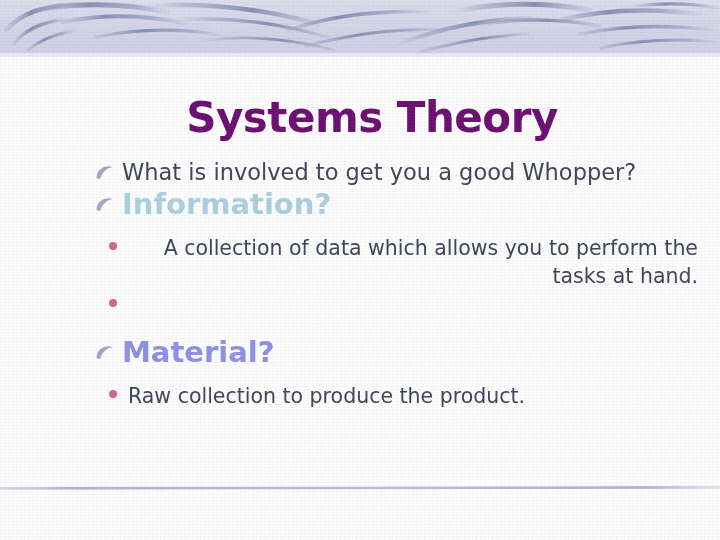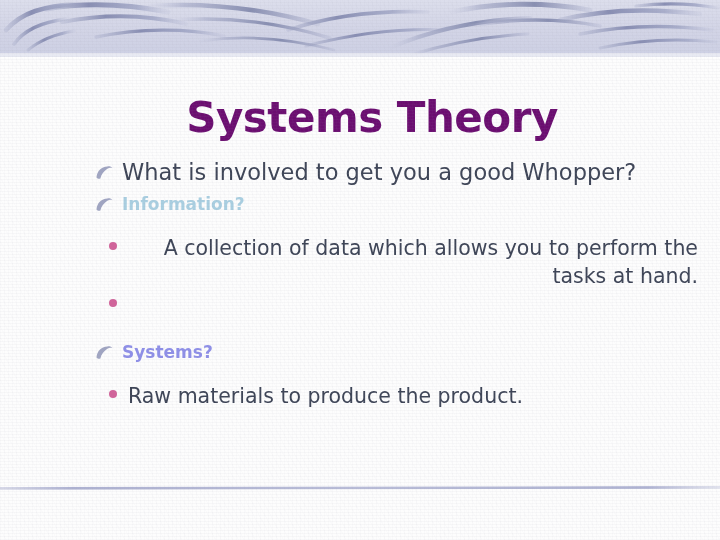--- a/index.html
+++ b/index.html
@@ -96,21 +96,21 @@
     top: 6px;
   }
   .level1 .bullet-text {
     font-size: 22.5px;
     line-height: 29px;
     color: #3d4456;
     font-family: "DejaVu Sans", sans-serif;
   }
   .level1.heading .bullet-text {
     font-weight: bold;
-    font-size: 17px;
+    font-size: 29px;
   }
 
   
   .level2 {
     padding-left: 73px;
     margin-bottom: 1px;
     text-align: right;
   }
   .level2 .bullet-glyph {
     flex: 0 0 19px;
@@ -255,30 +255,30 @@
     </div>
 
     <div class="spacer-md"></div>
 
     <div class="bullet-row level1 heading">
       <span class="bullet-glyph">
         <svg class="crescent" viewBox="0 0 20 16" xmlns="http://www.w3.org/2000/svg">
           <path d="M2.5,13.5 C3,7 7,2.8 13.5,2.4 C16,2.2 17.6,2.9 18.4,3.9 C16.6,3.6 14.6,4 12.7,5.3 C9.2,7.7 7.2,11 6.4,14.4 C5.2,15.2 3.4,14.8 2.5,13.5 Z" fill="#a0a5c2"></path>
         </svg>
       </span>
-      <span class="bullet-text" style="color:#8e8fe8;">Systems?</span>
+      <span class="bullet-text" style="color:#8e8fe8;">Material?</span>
     </div>
 
     <div class="spacer-sm"></div>
 
     <div class="bullet-row level2">
       <span class="bullet-glyph">
         <span class="dot"></span>
       </span>
-      <span class="bullet-text">Raw materials to produce the product.</span>
+      <span class="bullet-text">Raw collection to produce the product.</span>
     </div>
 
 
   </div>
 
   <div class="footer-divider">
     <svg viewBox="0 0 720 4" xmlns="http://www.w3.org/2000/svg" preserveAspectRatio="none">
       <defs>
         <linearGradient id="divGrad" x1="0" y1="0" x2="1" y2="0">
           <stop offset="0%" stop-color="#b9bcd8" stop-opacity=".55"></stop>

